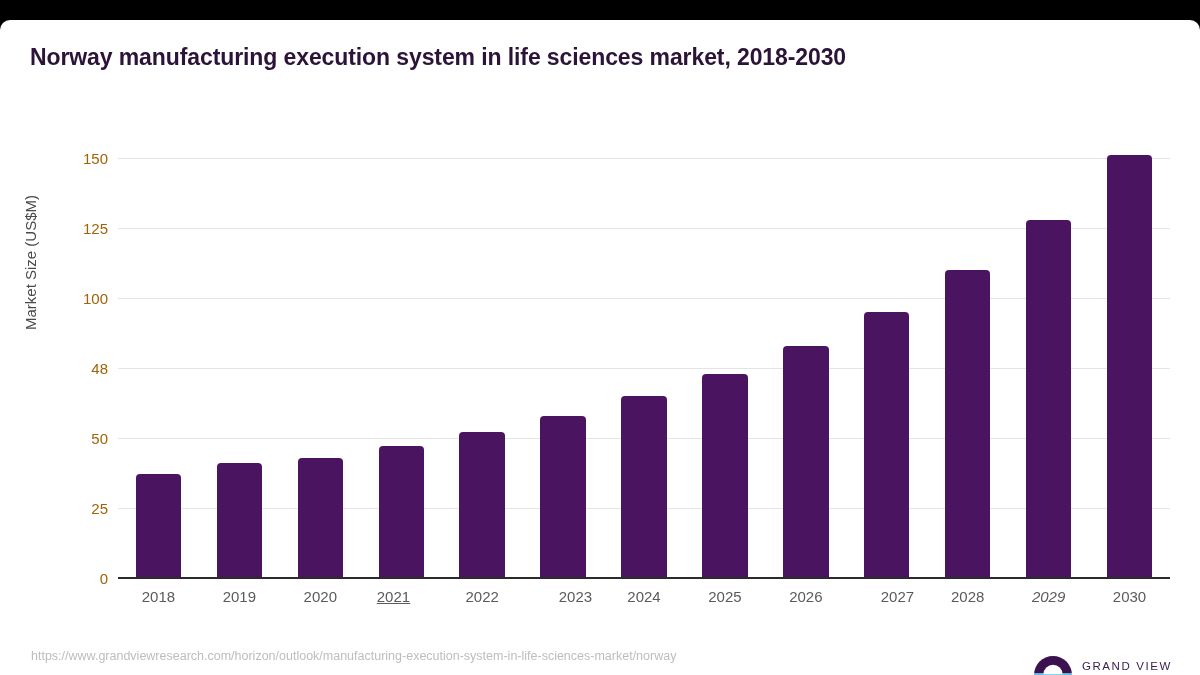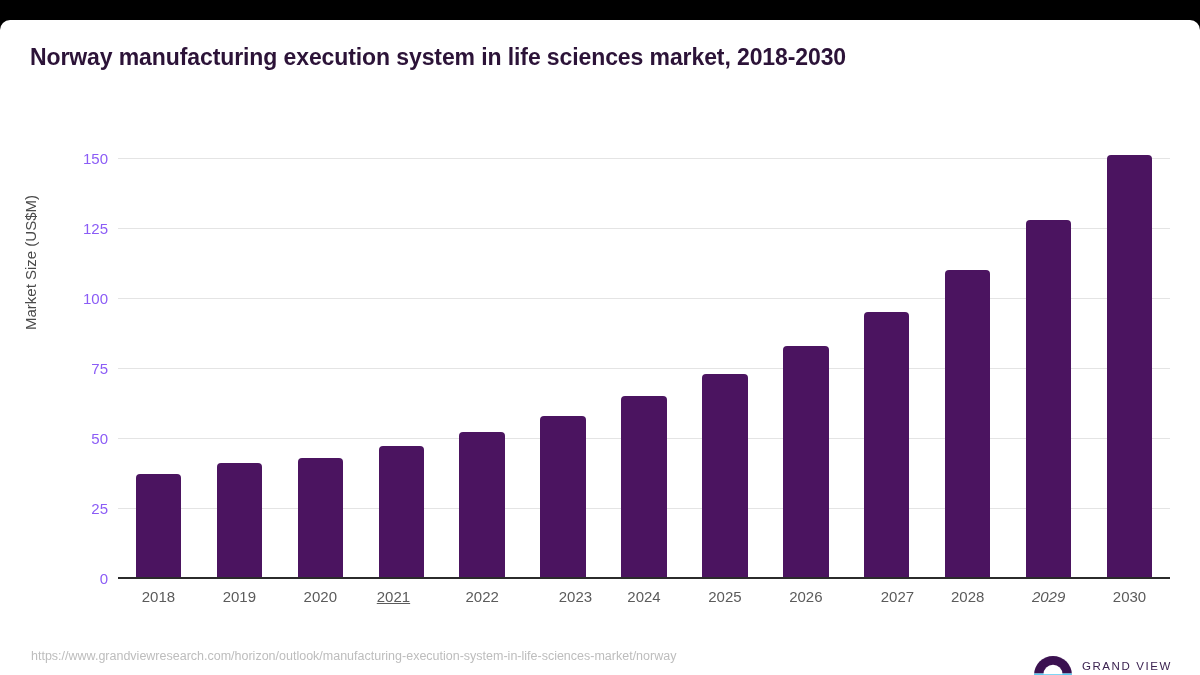--- a/index.html
+++ b/index.html
@@ -62,21 +62,21 @@
     background: #2B2B2B;
   }
 
   
   .y-tick-label {
     position: absolute;
     right: 0;
     width: 64px;
     text-align: right;
     font-size: 15px;
-    color: #8b5cf6;
+    color: #a16207;
     transform: translateY(-50%);
   }
   #y-ticks {
     position: absolute;
     left: 34px;
     top: 110px;
     width: 74px;
     height: 448px;
   }
 
@@ -166,21 +166,21 @@
 <div id="page">
 
   <div id="chart-title">Norway manufacturing execution system in life sciences market, 2018-2030</div>
 
   <div id="y-axis-title">Market Size (US$M)</div>
 
   <div id="y-ticks">
       <div class="y-tick-label" style="top: 448px;">0</div>
       <div class="y-tick-label" style="top: 378px;">25</div>
       <div class="y-tick-label" style="top: 308px;">50</div>
-      <div class="y-tick-label" style="top: 238px;">75</div>
+      <div class="y-tick-label" style="top: 238px;">48</div>
       <div class="y-tick-label" style="top: 168px;">100</div>
       <div class="y-tick-label" style="top: 98px;">125</div>
       <div class="y-tick-label" style="top: 28px;">150</div>
     </div>
 
   <div id="plot-area">
     <div id="gridlines">
         <div class="gridline" style="top: 378px;"></div>
         <div class="gridline" style="top: 308px;"></div>
         <div class="gridline" style="top: 238px;"></div>

